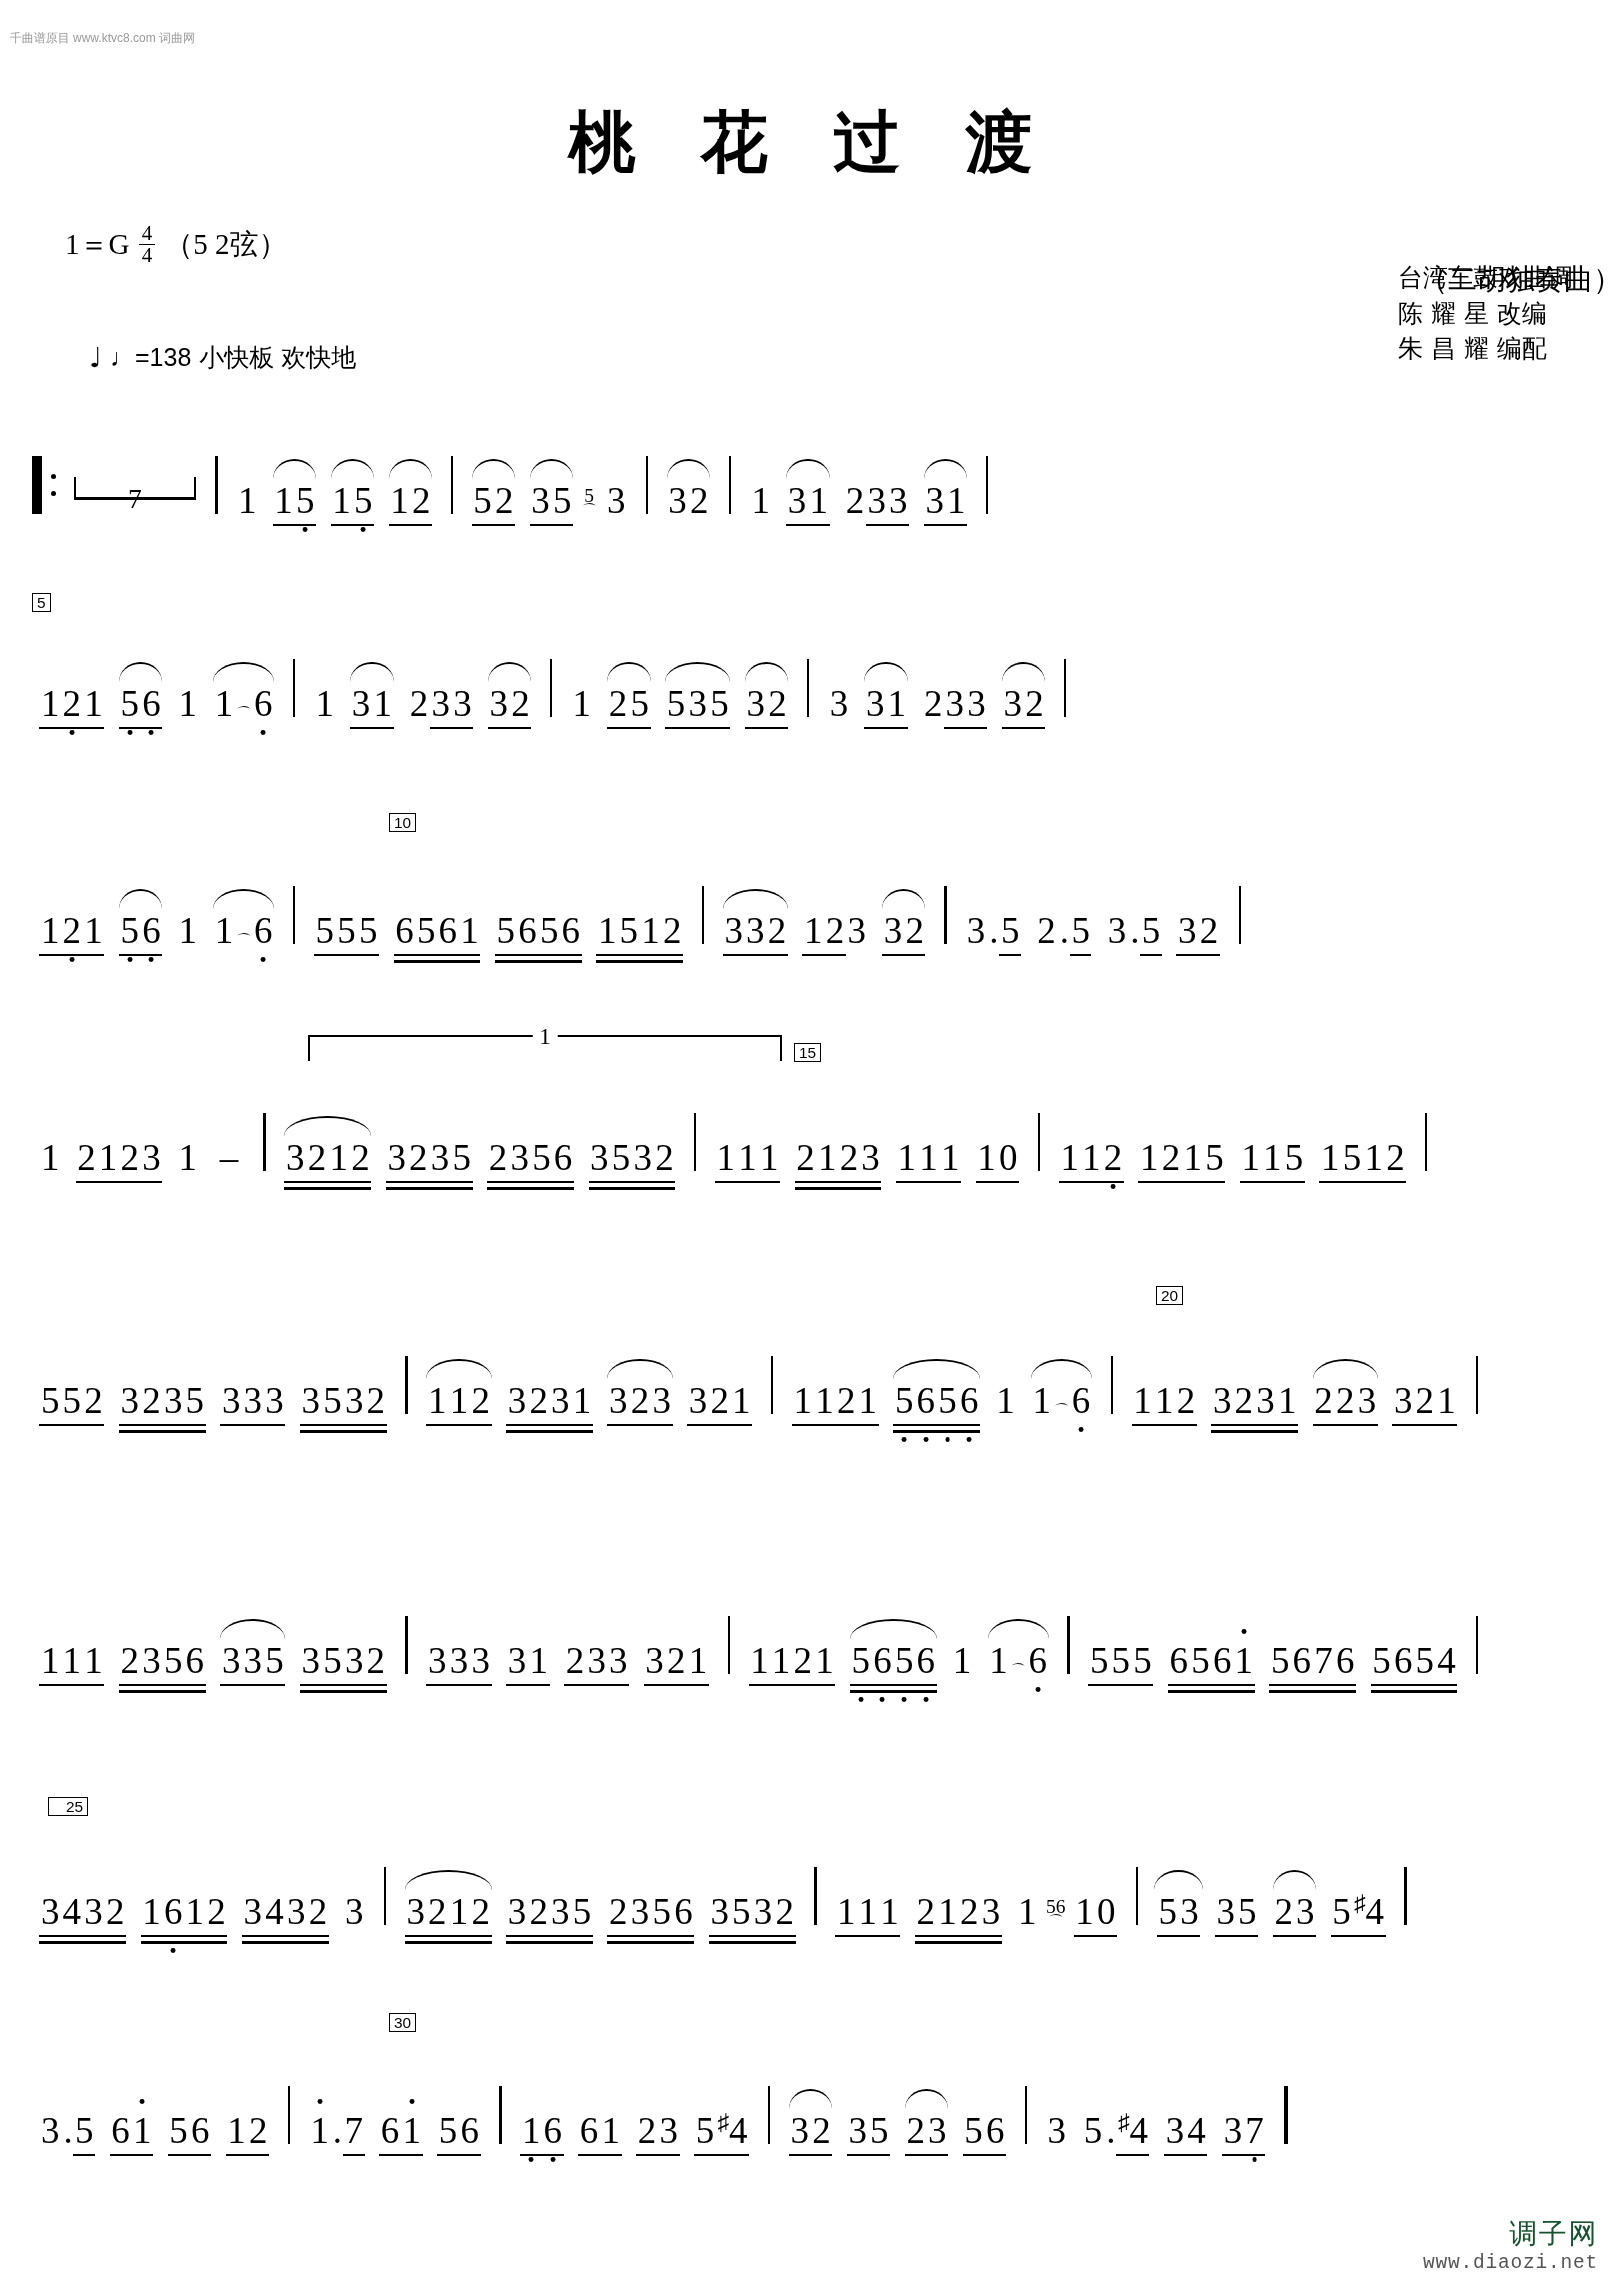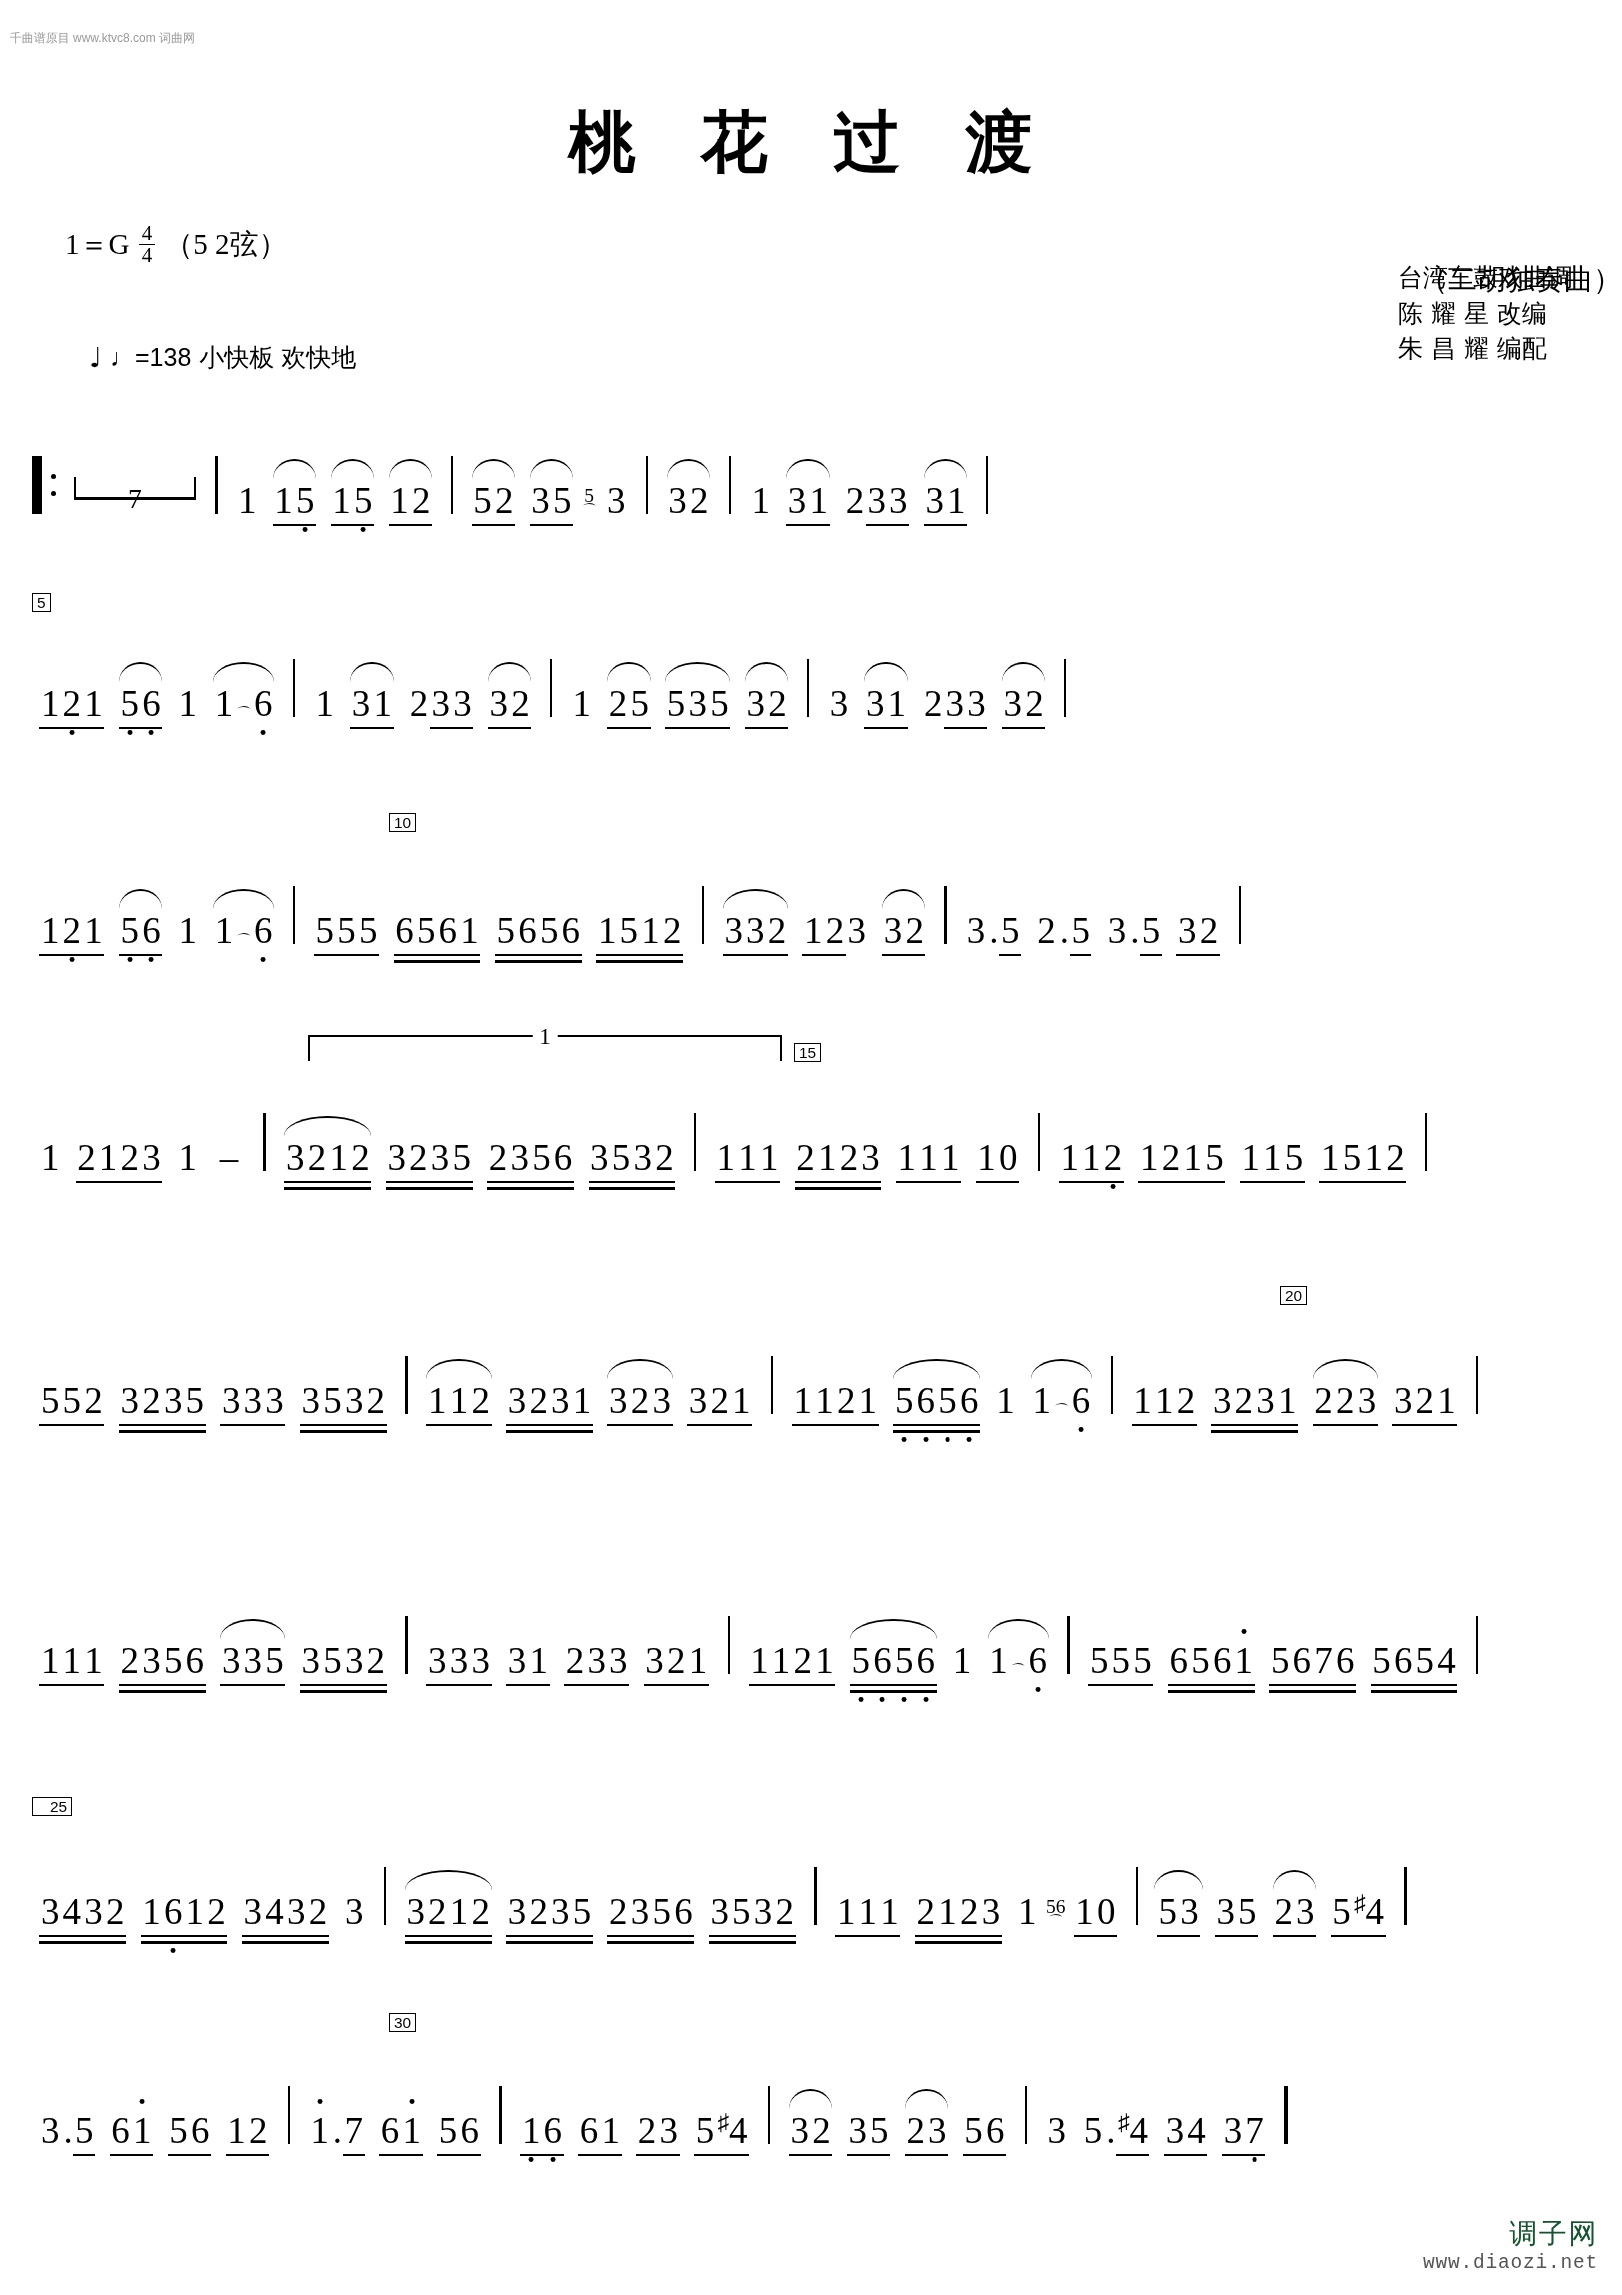--- a/index.html
+++ b/index.html
@@ -489,21 +489,21 @@
         <span class="n">5<i class="ul1"></i></span>
         <span class="n">1<i class="ul1"></i></span>
         <span class="n">2<i class="ul1"></i></span>
       </div>
     </div>
     <div class="bar"></div>
   </div>
 </div>
 
 <div class="system" style="top:1322px;">
-  <div class="mnum" style="left:1248px;top:-36px;">20</div>
+  <div class="mnum" style="left:1124px;top:-36px;">20</div>
   <div class="row">
     <div class="measure">
       <div class="grp">
         <span class="n">5<i class="ul1"></i></span>
         <span class="n">5<i class="ul1"></i></span>
         <span class="n">2<i class="ul1"></i></span>
       </div>
       <div class="grp">
         <span class="n">3<i class="ul1"></i><i class="ul2"></i></span>
         <span class="n">2<i class="ul1"></i><i class="ul2"></i></span>
@@ -710,21 +710,21 @@
         <span class="n">6<i class="ul1"></i><i class="ul2"></i></span>
         <span class="n">5<i class="ul1"></i><i class="ul2"></i></span>
         <span class="n">4<i class="ul1"></i><i class="ul2"></i></span>
       </div>
     </div>
     <div class="bar"></div>
   </div>
 </div>
 
 <div class="system" style="top:1833px;">
-  <div class="mnum" style="left:0;top:-36px;padding-left:17px;">25</div>
+  <div class="mnum" style="left:16px;top:-36px;padding-left:17px;">25</div>
   <div class="row">
     <div class="measure">
       <div class="grp">
         <span class="n">3<i class="ul1"></i><i class="ul2"></i></span>
         <span class="n">4<i class="ul1"></i><i class="ul2"></i></span>
         <span class="n">3<i class="ul1"></i><i class="ul2"></i></span>
         <span class="n">2<i class="ul1"></i><i class="ul2"></i></span>
       </div>
       <div class="grp">
         <span class="n">1<i class="ul1"></i><i class="ul2"></i></span>

